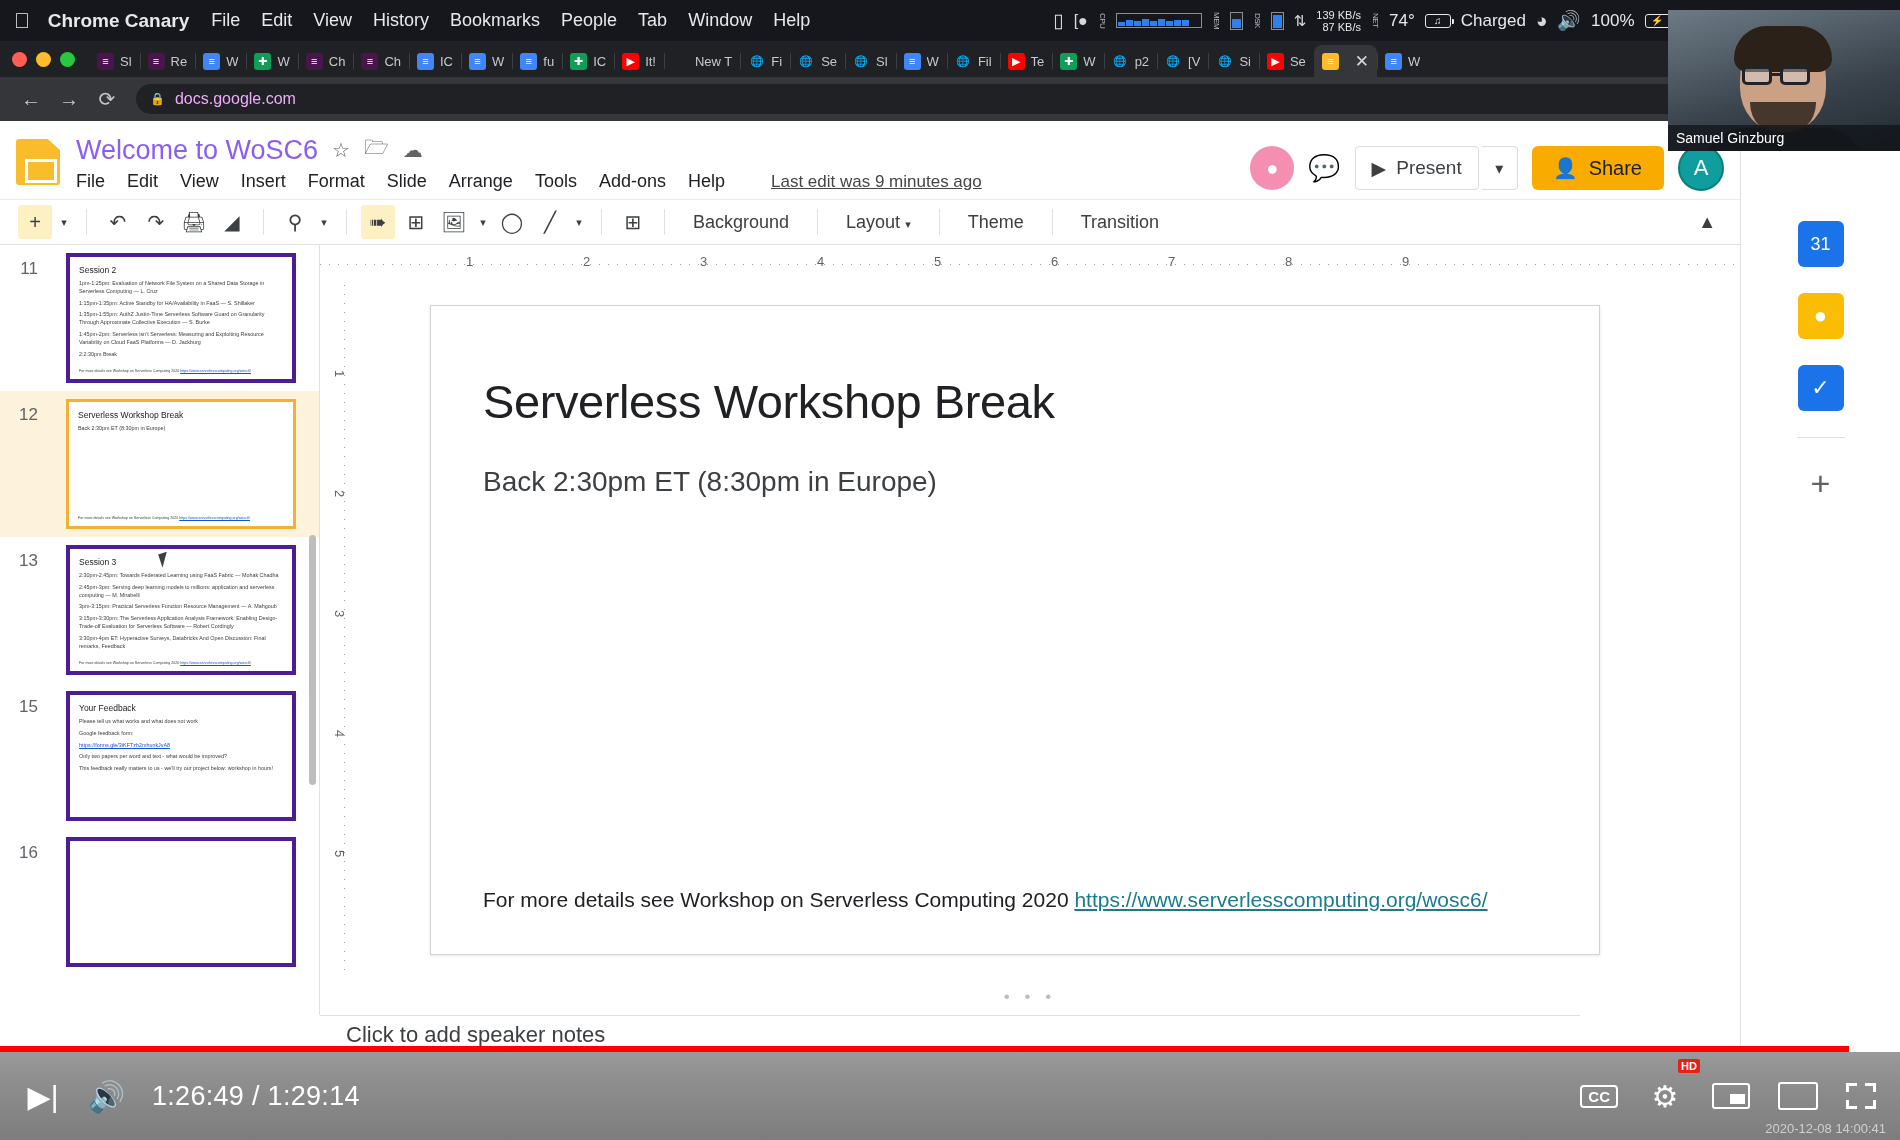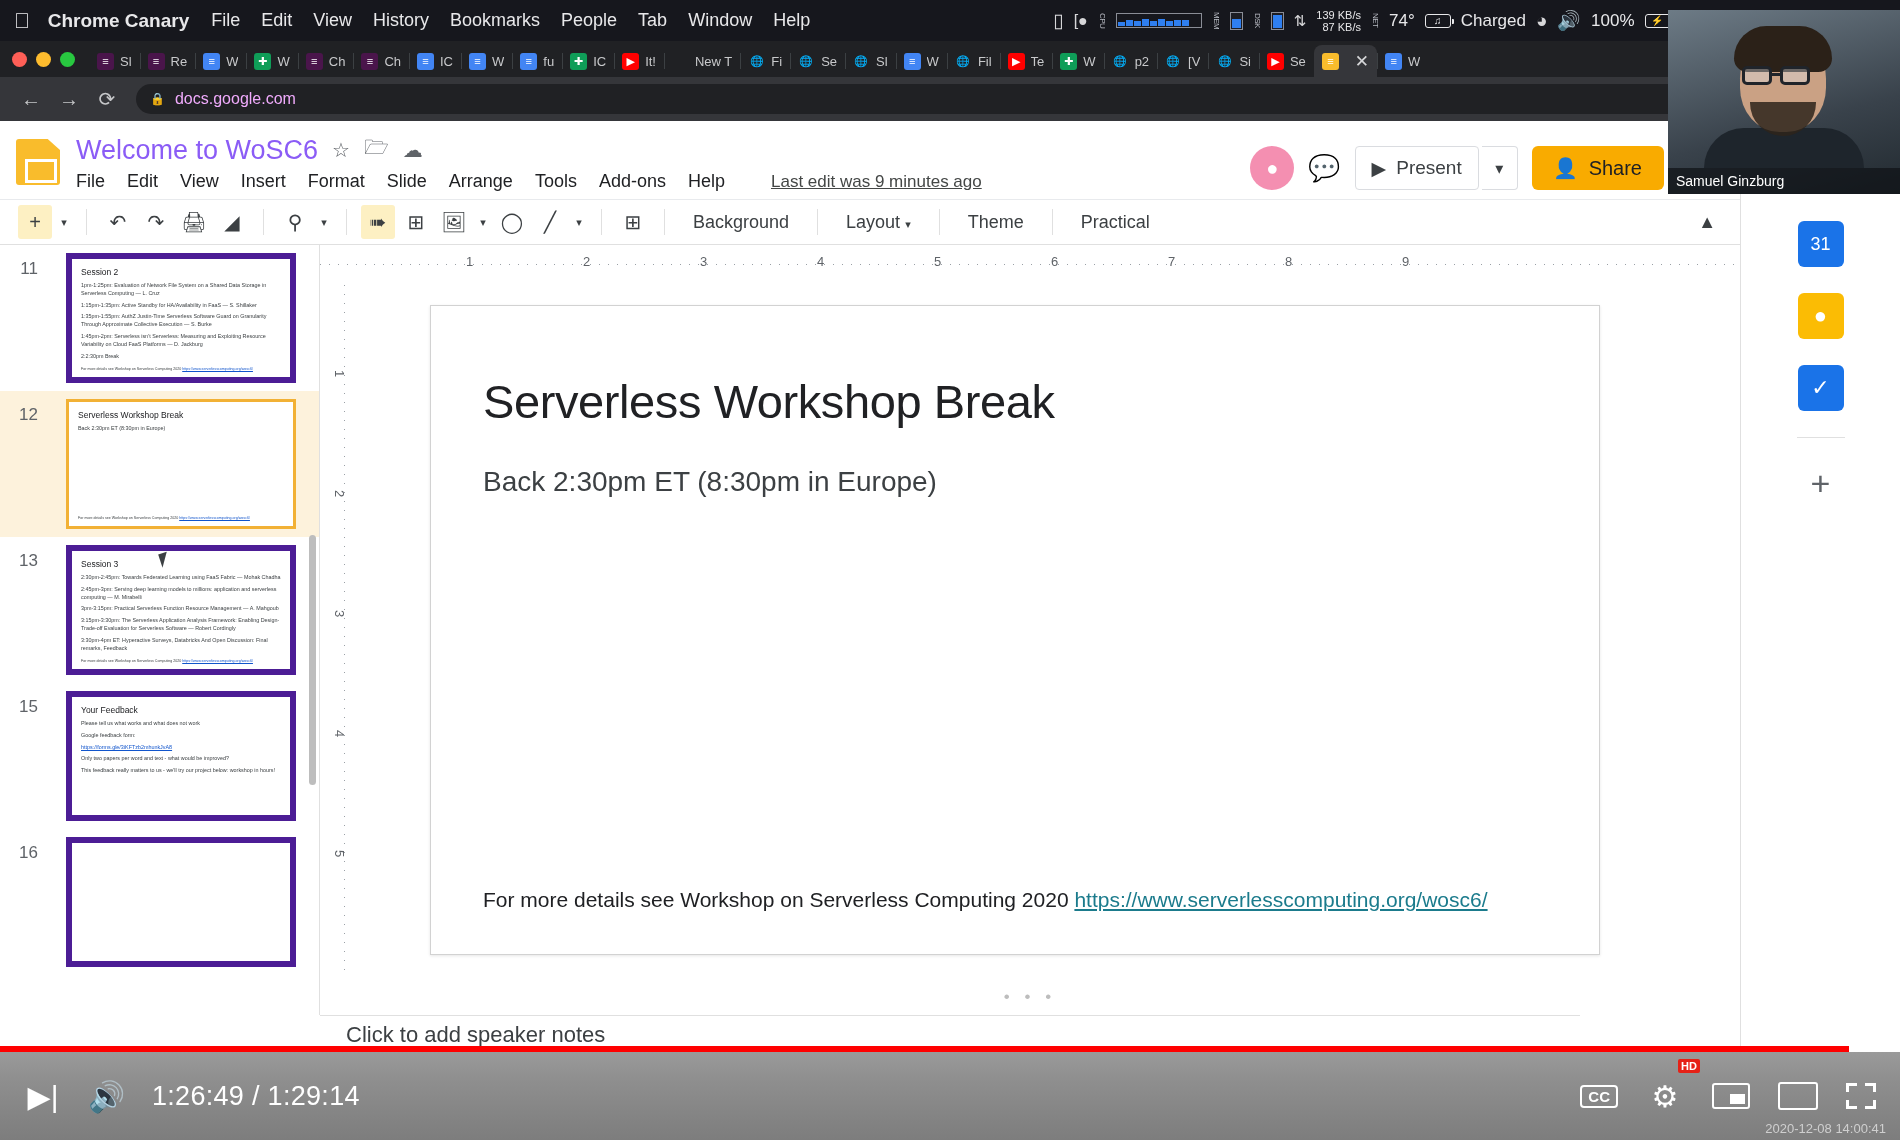--- a/index.html
+++ b/index.html
@@ -150,21 +150,21 @@
   
   .gs-body { display: flex; height: 770px; position: relative; }
   .filmstrip {
     width: 320px; background: #fff; border-right: 1px solid #e0e0e0;
     position: relative; overflow: hidden; padding-top: 0px;
   }
   .film-item { display: flex; gap: 28px; padding: 8px 14px 8px 16px; align-items: flex-start; }
   .film-item.active { background: #fdf2dc; }
   .film-num { width: 22px; text-align: right; font-size: 17px; color: #5f6368; padding-top: 6px; }
   .film-thumb {
-    width: 230px; height: 130px; background: #fff; border: 6px solid #4c1d95;
+    width: 230px; height: 130px; background: #fff; border: 4px solid #4c1d95;
     position: relative; overflow: hidden; padding: 8px 9px;
   }
   .film-item.active .film-thumb { border: 3px solid #f2b135; }
   .ft-title { font-size: 8.5px; color: #202124; margin-bottom: 5px; }
   .ft-line { font-size: 5.4px; color: #3c4043; line-height: 1.45; margin-bottom: 4px; }
   .ft-foot { position: absolute; left: 9px; bottom: 6px; font-size: 3.6px; color: #3c4043; }
   .ft-foot u { color: #1155cc; }
   .ft-link { color: #1155cc; text-decoration: underline; }
   .film-scroll {
     position: absolute; right: 3px; top: 290px; width: 7px; height: 250px;
@@ -220,21 +220,21 @@
   }
   .gside-ico {
     width: 46px; height: 46px; border-radius: 6px;
     display: flex; align-items: center; justify-content: center; font-size: 22px; color: #fff;
   }
   .gside-sep { width: 48px; height: 1px; background: #e0e0e0; }
   .gside-plus { font-size: 34px; color: #5f6368; }
 
   
   .webcam {
-    position: absolute; right: 0; top: 10px; width: 232px; height: 184px;
+    position: absolute; right: 0; top: 10px; width: 232px; height: 141px;
     background: linear-gradient(165deg,#6d7b86,#39424b 60%,#222a30);
     z-index: 60; overflow: hidden;
   }
   .cam-face {
     position: absolute; left: 72px; top: 26px; width: 86px; height: 96px;
     background: #caa184; border-radius: 44% 44% 46% 46%;
   }
   .cam-hair {
     position: absolute; left: 66px; top: 16px; width: 98px; height: 46px;
     background: #2b2118; border-radius: 48px 48px 20px 20px;
@@ -538,21 +538,21 @@
       <span class="tb-caret">▾</span>
       <span class="tb-sep"></span>
       <span class="tb-btn">⊞</span>
       <span class="tb-sep"></span>
       <span class="tb-text">Background</span>
       <span class="tb-sep"></span>
       <span class="tb-text"><span>Layout</span> <span style="font-size:11px;">▾</span></span>
       <span class="tb-sep"></span>
       <span class="tb-text">Theme</span>
       <span class="tb-sep"></span>
-      <span class="tb-text">Practical</span>
+      <span class="tb-text">Transition</span>
       <span class="tb-collapse">▲</span>
     </div>
 
     <div class="gs-body">
       <div class="filmstrip">
         <div id="filmlist">
             <div class="film-item">
               <div class="film-num">11</div>
               <div class="film-thumb">
                 <div class="ft-title">Session 2</div>

